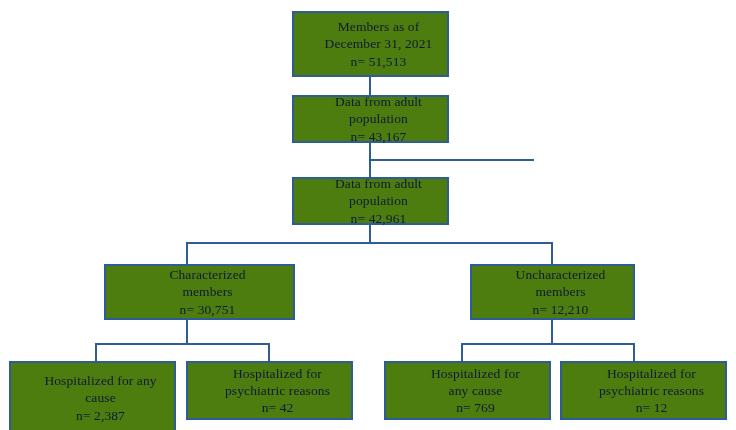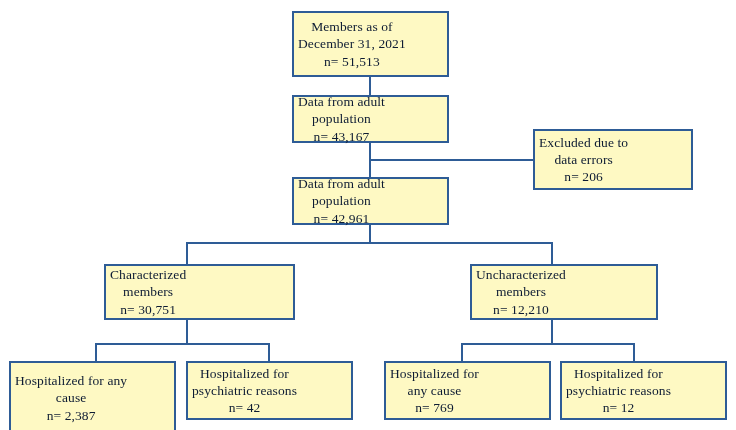--- a/index.html
+++ b/index.html
@@ -13,29 +13,31 @@
     width: 736px;
     height: 430px;
     background: #ffffff;
     overflow: hidden;
     font-family: "Liberation Serif", "DejaVu Serif", serif;
   }
   .node {
     position: absolute;
     box-sizing: border-box;
     border: 2px solid #2e5c96;
-    background: #fef9c3;
+    background: #4d7c0f;
     display: flex;
     align-items: center;
+    justify-content: center;
     text-align: center;
     color: #0d1b33;
     font-size: 13.5px;
     line-height: 1.28;
     letter-spacing: 0.1px;
     z-index: 3;
+    padding-left: 16px;
   }
   .node .lines {
     display: block;
     padding: 0 4px;
     white-space: pre-line;
   }
   .conn {
     position: absolute;
     background: #2e5c96;
     z-index: 1;
@@ -74,39 +76,34 @@
 December 31, 2021
 n= 51,513</span>
   </div>
 
   <div class="node" style="left:292px; top:95px; width:157px; height:48px;">
     <span class="lines">Data from adult
 population
 n= 43,167</span>
   </div>
 
-  <div class="node" style="left:533px; top:129px; width:160px; height:61px;">
-    <span class="lines">Excluded due to
-data errors
-n= 206</span>
-  </div>
 
   <div class="node" style="left:292px; top:177px; width:157px; height:48px;">
     <span class="lines">Data from adult
 population
 n= 42,961</span>
   </div>
 
   <div class="node" style="left:104px; top:264px; width:191px; height:56px;">
     <span class="lines">Characterized
 members
 n= 30,751</span>
   </div>
 
-  <div class="node" style="left:470px; top:264px; width:188px; height:56px;">
+  <div class="node" style="left:470px; top:264px; width:165px; height:56px;">
     <span class="lines">Uncharacterized
 members
 n= 12,210</span>
   </div>
 
   <div class="node" style="left:9px; top:361px; width:167px; height:74px;">
     <span class="lines">Hospitalized for any
 cause
 n= 2,387</span>
   </div>

